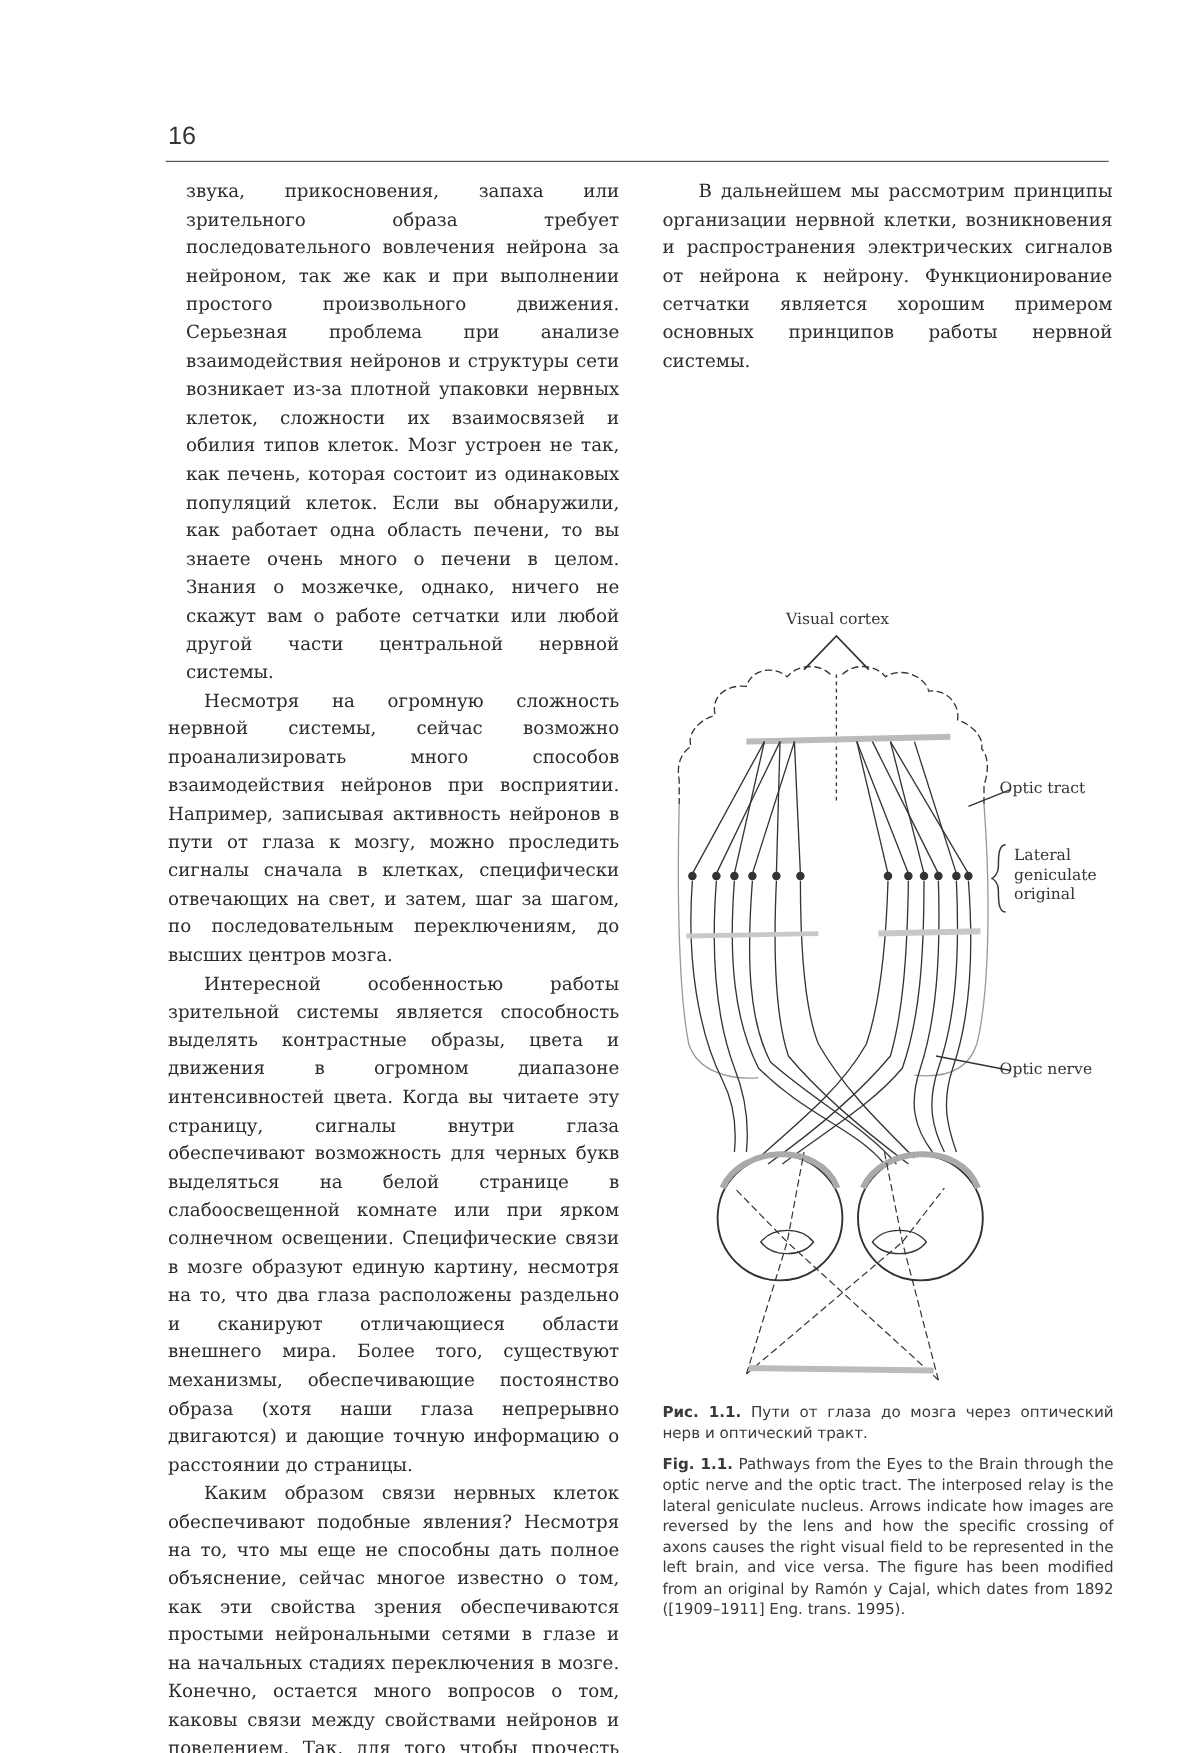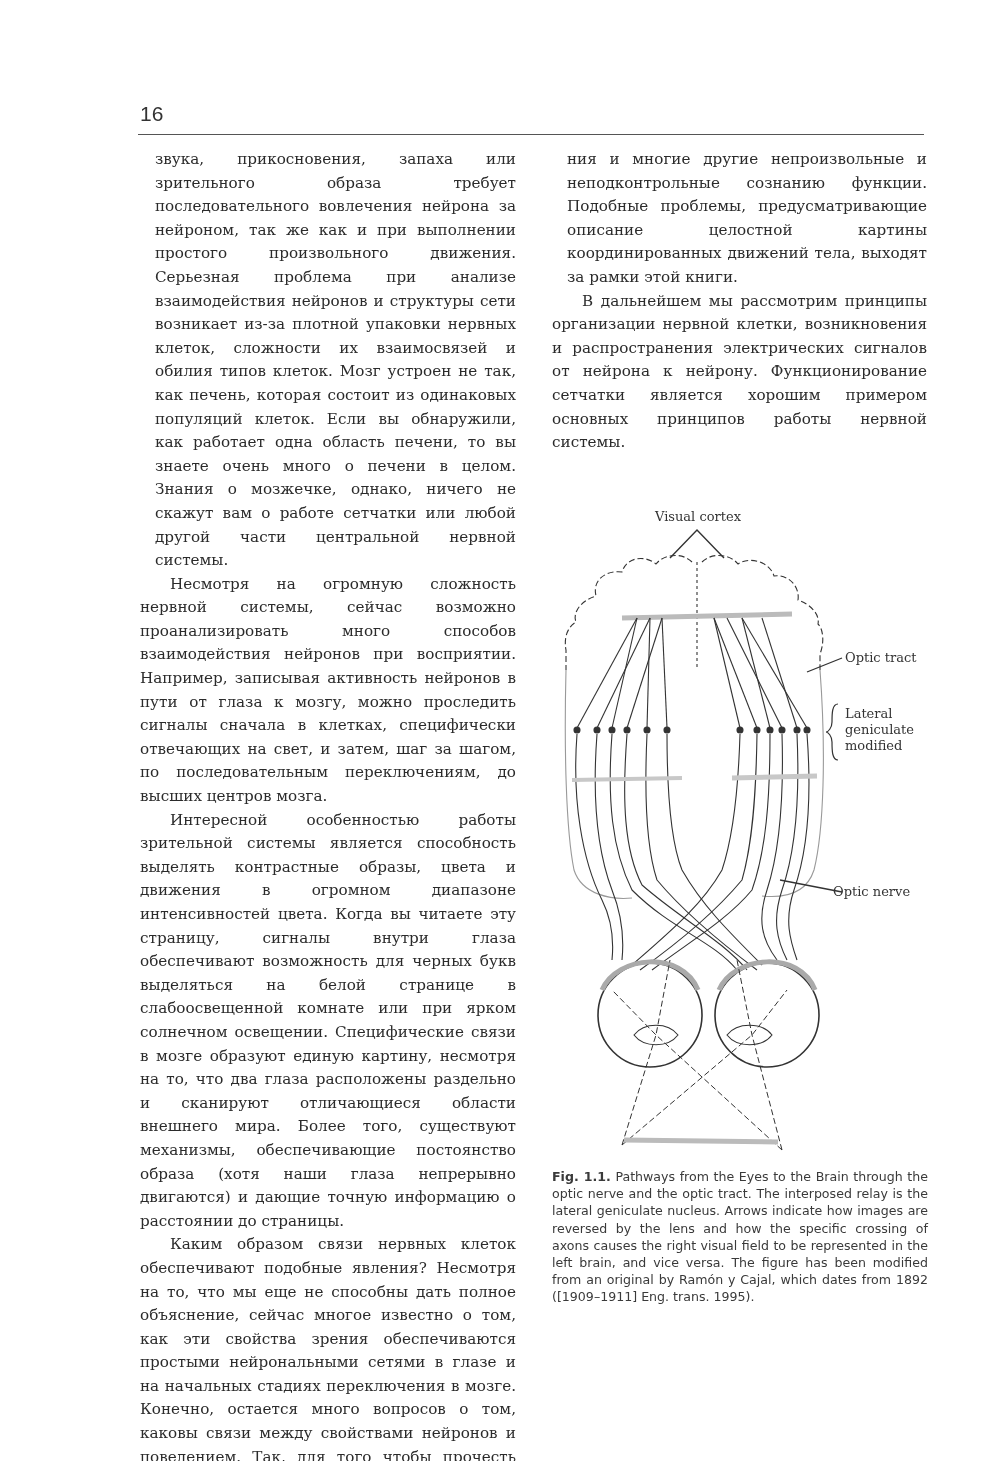--- a/index.html
+++ b/index.html
@@ -34,21 +34,20 @@
 </div>
 
 <div class="col col-left">
   <p class="cont">звука, прикосновения, запаха или зрительного образа требует последовательного вовлечения нейрона за нейроном, так же как и при выполнении простого произвольного движения. Серьезная проблема при анализе взаимодействия нейронов и структуры сети возникает из-за плотной упаковки нервных клеток, сложности их взаимосвязей и обилия типов клеток. Мозг устроен не так, как печень, которая состоит из одинаковых популяций клеток. Если вы обнаружили, как работает одна область печени, то вы знаете очень много о печени в целом. Знания о мозжечке, однако, ничего не скажут вам о работе сетчатки или любой другой части центральной нервной системы.</p>
   <p>Несмотря на огромную сложность нервной системы, сейчас возможно проанализировать много способов взаимодействия нейронов при восприятии. Например, записывая активность нейронов в пути от глаза к мозгу, можно проследить сигналы сначала в клетках, специфически отвечающих на свет, и затем, шаг за шагом, по последовательным переключениям, до высших центров мозга.</p>
   <p>Интересной особенностью работы зрительной системы является способность выделять контрастные образы, цвета и движения в огромном диапазоне интенсивностей цвета. Когда вы читаете эту страницу, сигналы внутри глаза обеспечивают возможность для черных букв выделяться на белой странице в слабоосвещенной комнате или при ярком солнечном освещении. Специфические связи в мозге образуют единую картину, несмотря на то, что два глаза расположены раздельно и сканируют отличающиеся области внешнего мира. Более того, существуют механизмы, обеспечивающие постоянство образа (хотя наши глаза непрерывно двигаются) и дающие точную информацию о расстоянии до страницы.</p>
   <p>Каким образом связи нервных клеток обеспечивают подобные явления? Несмотря на то, что мы еще не способны дать полное объяснение, сейчас многое известно о том, как эти свойства зрения обеспечиваются простыми нейрональными сетями в глазе и на начальных стадиях переключения в мозге. Конечно, остается много вопросов о том, каковы связи между свойствами нейронов и поведением. Так, для того чтобы прочесть страницу, вы должны сохранять определенное положение тела, головы и рук. Далее, мозг должен обеспечить постоянное увлажнение глазного яблока, постоянство дыха-</p>
 </div>
 
 <div class="col col-right">
-  <p class="cont">ния и многие другие непроизвольные и неподконтрольные сознанию функции. Подобные проблемы, предусматривающие описание целостной картины координированных движений тела, выходят за рамки этой книги.</p>
   <p>В дальнейшем мы рассмотрим принципы организации нервной клетки, возникновения и распространения электрических сигналов от нейрона к нейрону. Функционирование сетчатки является хорошим примером основных принципов работы нервной системы.</p>
 </div>
 
 <div class="figure">
   <svg width="380" height="660" viewBox="0 0 380 660">
     <g fill="none" stroke="#333" stroke-width="1.1">
 
       <path d="M118 58 L145 30 L172 58" stroke-width="1.4"></path>
 
       <path d="M140 62 C130 52 112 54 104 64 C92 54 74 58 70 72 C54 70 40 80 44 96 C30 100 20 112 24 122 C14 128 12 140 14 150 L14 170" stroke-dasharray="6 3"></path>
@@ -119,22 +118,23 @@
         <path d="M230 650 L104 535 L60 490"></path>
       </g>
       <path d="M72 640 L226 642" stroke="#bbb" stroke-width="5"></path>
 
       <path d="M255 172 L290 158" stroke-width="1.3"></path>
       <path d="M286 204 C280 204 280 214 280 222 C280 228 276 232 274 232 C276 232 280 236 280 242 C280 250 280 260 286 260" stroke-width="1.2"></path>
       <path d="M228 380 L290 392" stroke-width="1.3"></path>
     </g>
   </svg>
   <div class="fig-label" style="left:103px;top:9px;">Visual cortex</div>
-  <div class="fig-label" style="left:293px;top:150px;">Optic tract</div>
+  <div class="fig-label" style="left:281px;top:150px;">Optic tract</div>
   <div class="fig-label" style="left:293px;top:206px;">Lateral</div>
   <div class="fig-label" style="left:293px;top:222px;">geniculate</div>
-  <div class="fig-label" style="left:293px;top:238px;">modified</div>
+  <div class="fig-label" style="left:293px;top:238px;">original</div>
   <div class="fig-label" style="left:281px;top:384px;">Optic nerve</div>
 </div>
 
 <div class="captions">
+  <p><b>Рис. 1.1.</b><span> Пути от глаза до мозга через оптический нерв и оптический тракт.</span></p>
   <p><b>Fig. 1.1.</b><span> Pathways from the Eyes to the Brain through the optic nerve and the optic tract. The interposed relay is the lateral geniculate nucleus. Arrows indicate how images are reversed by the lens and how the specific crossing of axons causes the right visual field to be represented in the left brain, and vice versa. The figure has been modified from an original by Ramón y Cajal, which dates from 1892 ([1909–1911] Eng. trans. 1995).</span></p>
 </div>
 
 </body></html>

